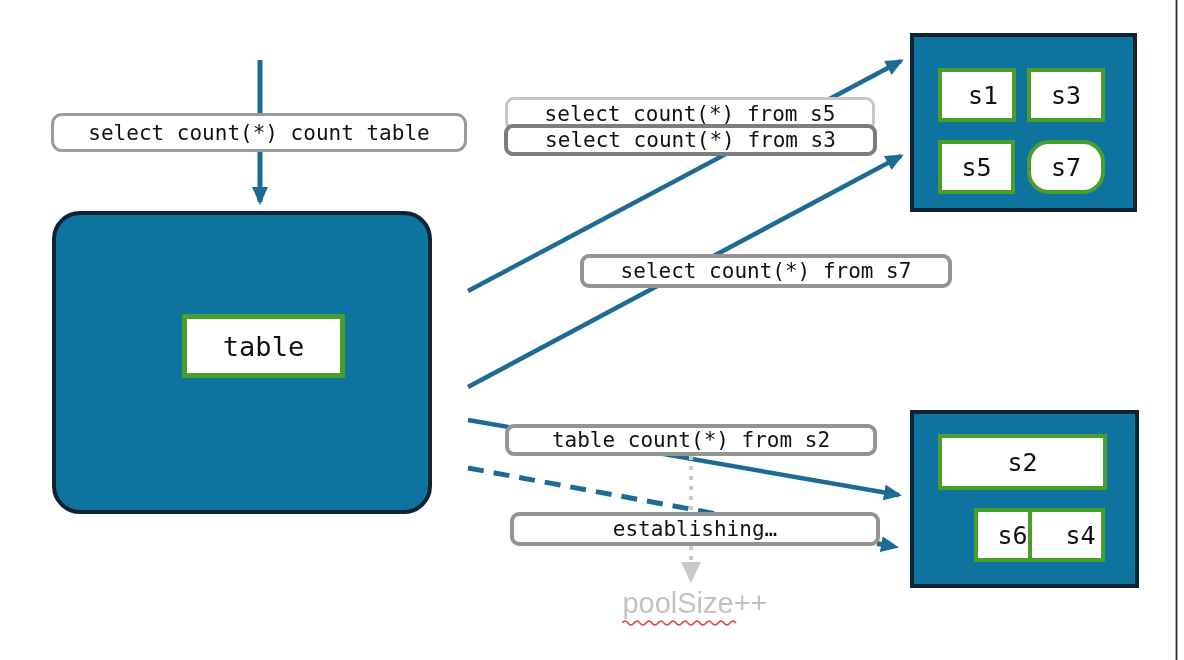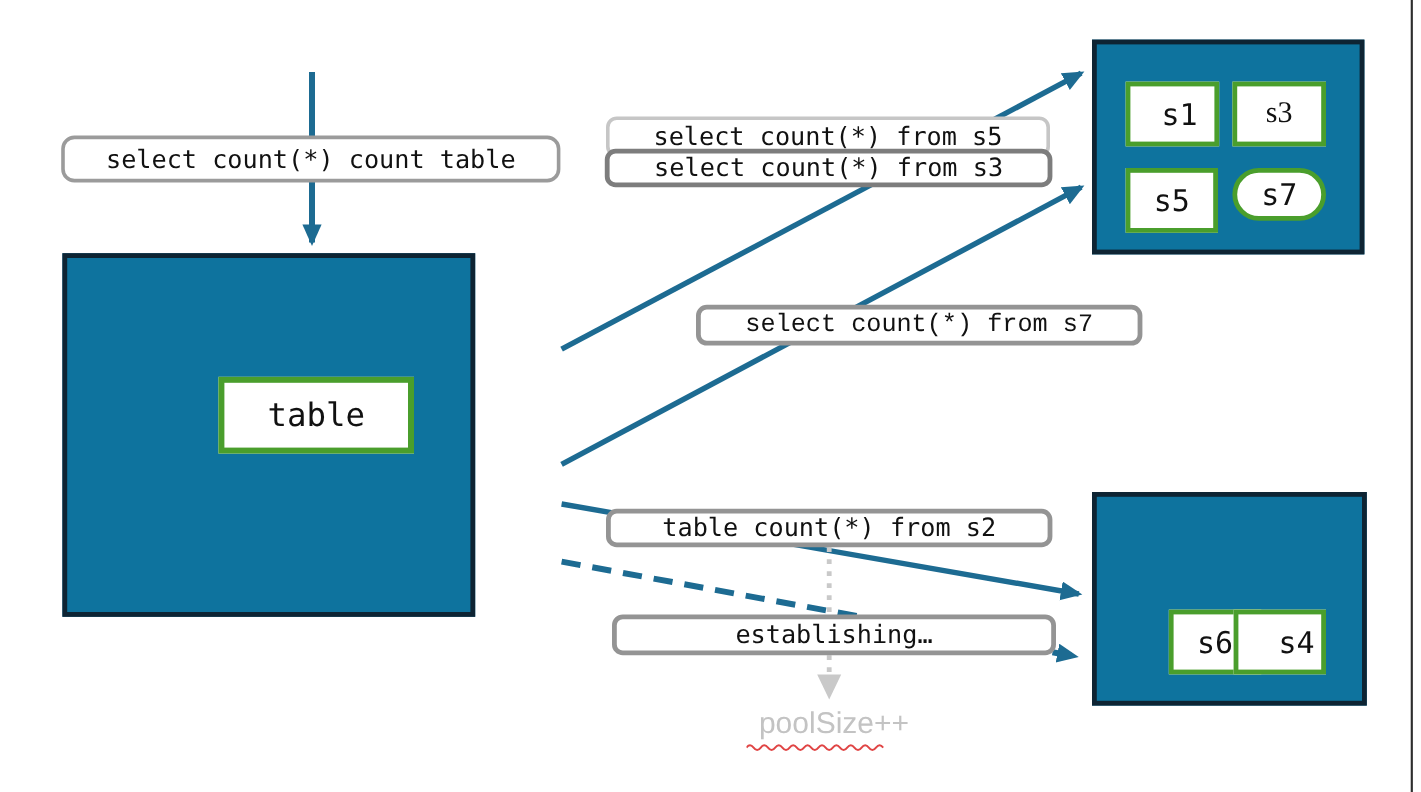--- a/index.html
+++ b/index.html
@@ -5,53 +5,53 @@
   html,body{margin:0;padding:0;background:#fff;}
   .stage{
     position:relative;width:1184px;height:660px;background:#ffffff;overflow:hidden;
     font-family:"DejaVu Sans Mono","Liberation Mono",monospace;
   }
   .arrows{position:absolute;left:0;top:0;z-index:2;}
   
   .pool{
     position:absolute;background:#0e739e;border:4px solid #0e2433;z-index:1;box-sizing:border-box;
   }
-  .pool-table{left:52px;top:211px;width:344px;height:303px;}
+  .pool-table{left:52px;top:211px;width:380px;height:303px;border-radius:28px;}
   .pool-top{left:910px;top:33px;width:227px;height:179px;}
   .pool-bottom{left:910px;top:410px;width:229px;height:178px;}
   
   .shard{
     position:absolute;background:#ffffff;border:4px solid #4a9e2c;box-sizing:border-box;
     display:flex;align-items:center;justify-content:center;
     font-size:25px;color:#111;z-index:3;
   }
   .table-inner{left:126px;top:99px;width:163px;height:64px;border-width:5px;font-size:27px;}
   .sh-s1{left:24px;top:31px;width:78px;height:54px;padding-left:12px;}
-  .sh-s3{left:113px;top:31px;width:78px;height:54px;font-family:Liberation Serif, serif;}
+  .sh-s3{left:113px;top:31px;width:78px;height:54px;}
   .sh-s5{left:24px;top:103px;width:77px;height:54px;}
-  .sh-s7{left:113px;top:103px;width:78px;height:44px;border-radius:22px;}
+  .sh-s7{left:113px;top:103px;width:78px;height:54px;border-radius:22px;}
   .sh-s2{left:24px;top:20px;width:169px;height:56px;}
   .sh-s6{left:24px;top:94px;width:77px;height:54px;margin-left:36px;}
   .sh-s4{left:114px;top:94px;width:77px;height:54px;padding-left:28px;}
   
   .qlabel{
     position:absolute;background:#ffffff;border:4px solid #949494;border-radius:9px;
     box-sizing:border-box;display:flex;align-items:center;justify-content:center;
     font-size:21px;color:#111;white-space:nowrap;z-index:4;
   }
   .ql-table{left:51px;top:113px;width:416px;height:39px;border-width:3px;border-color:#9b9b9b;border-radius:11px;}
   .ql-s5{left:505px;top:97px;width:370px;height:34px;border-width:3px;border-color:#c6c6c6;z-index:4;}
   .ql-s3{left:504px;top:124px;width:373px;height:32px;border-color:#7d7d7d;z-index:5;}
-  .ql-s7{left:580px;top:254px;width:372px;height:34px;font-family:Liberation Mono, monospace;}
+  .ql-s7{left:580px;top:254px;width:372px;height:34px;}
   .ql-s2{left:505px;top:424px;width:372px;height:32px;}
   .ql-est{left:510px;top:512px;width:370px;height:34px;}
   
   .pool-note{
     position:absolute;left:620px;top:586px;width:150px;height:34px;z-index:3;
-    font-family:"Liberation Sans","DejaVu Sans",sans-serif;font-size:25px;color:#c3c3c3;
+    font-family:"Liberation Sans","DejaVu Sans",sans-serif;font-size:29px;color:#c3c3c3;
     display:flex;align-items:center;justify-content:center;
   }
   .squiggle{position:absolute;left:622px;top:619px;z-index:3;}
 </style>
 </head>
 <body>
 
 <div class="stage">
 
   <svg class="arrows" width="1184" height="660" viewBox="0 0 1184 660">
@@ -82,20 +82,21 @@
   </div>
 
   <div class="pool pool-top">
     <div class="shard sh-s1">s1</div>
     <div class="shard sh-s3">s3</div>
     <div class="shard sh-s5">s5</div>
     <div class="shard sh-s7">s7</div>
   </div>
 
   <div class="pool pool-bottom">
+    <div class="shard sh-s2">s2</div>
     <div class="shard sh-s6">s6</div>
     <div class="shard sh-s4">s4</div>
   </div>
 
   <div class="qlabel ql-table">select count(*) count table</div>
   <div class="qlabel ql-s5">select count(*) from s5</div>
   <div class="qlabel ql-s3">select count(*) from s3</div>
   <div class="qlabel ql-s7">select count(*) from s7</div>
   <div class="qlabel ql-s2">table count(*) from s2</div>
   <div class="qlabel ql-est">establishing…</div>

